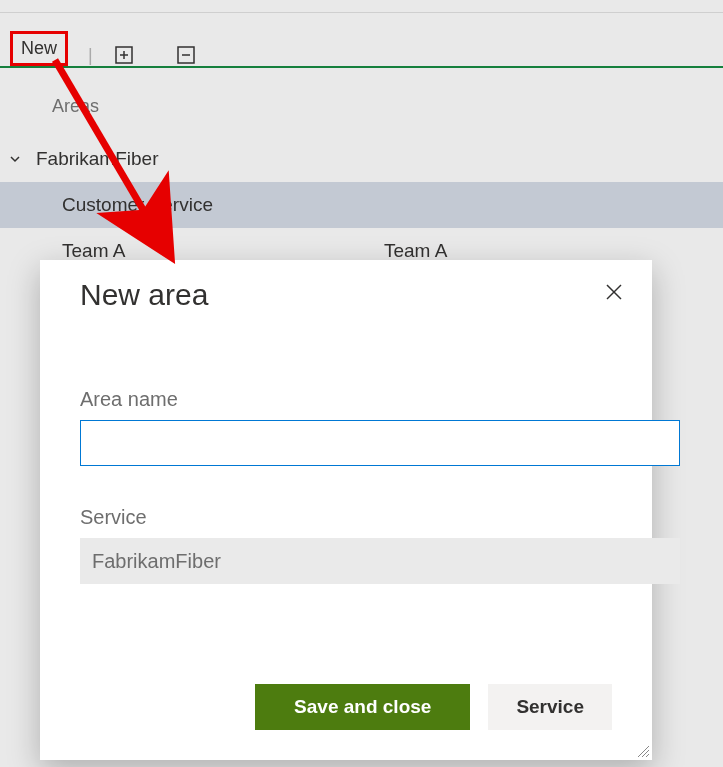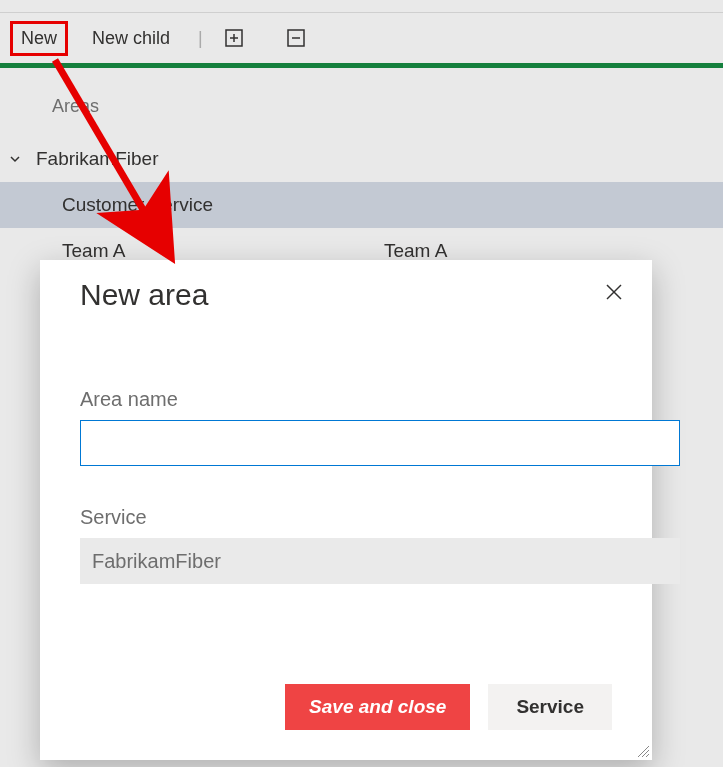--- a/index.html
+++ b/index.html
@@ -12,23 +12,23 @@
     overflow: hidden;
     position: relative;
   }
 
   
   .toolbar {
     position: absolute;
     top: 12px; left: 0; right: 0;
     height: 56px;
     border-top: 1px solid #cfcfcf;
-    border-bottom: 5px solid #15803d;
-    display: flex;
-    align-items: center;
+    border-bottom: 2px solid #15803d;
+    display: flex;
+    align-items: flex-end;
     padding: 0 10px;
     gap: 16px;
     font-size: 18px;
     color: #323130;
   }
   .toolbar .btn {
     padding: 4px 8px;
   }
   .new-btn {
     border: 3px solid #e60000;
@@ -135,28 +135,27 @@
     display: flex;
     align-items: center;
   }
   .dialog .actions {
     position: absolute;
     bottom: 30px; right: 40px;
     display: flex;
     gap: 18px;
   }
   .btn-primary {
-    background: #ef4444;
+    background: #4d7c0f;
     color: #fff;
     font-size: 19px;
     font-weight: 600;
-    padding: 12px 24px;
+    padding: 12px 39px;
     border: none;
     cursor: pointer;
-    font-style: italic;
   }
   .btn-secondary {
     background: #f3f2f1;
     color: #323130;
     font-size: 19px;
     font-weight: 600;
     padding: 12px 28px;
     border: none;
     cursor: pointer;
   }
@@ -170,21 +169,20 @@
     position: absolute;
     top: 0; left: 0;
     pointer-events: none;
   }
 </style>
 </head>
 <body>
 
 <div class="toolbar">
   <span class="btn new-btn">New</span>
-  <span class="btn">New child</span>
   <span class="divider">|</span>
   <span class="icon-box">
     <svg width="18" height="18" viewBox="0 0 18 18">
         <rect x="1" y="1" width="16" height="16" fill="none" stroke="#323130" stroke-width="1.5"></rect>
         <line x1="5" y1="9" x2="13" y2="9" stroke="#323130" stroke-width="1.5"></line>
         <line x1="9" y1="5" x2="9" y2="13" stroke="#323130" stroke-width="1.5"></line>
       </svg>
   </span>
   <span class="icon-box" style="margin-left:24px">
     <svg width="18" height="18" viewBox="0 0 18 18">

